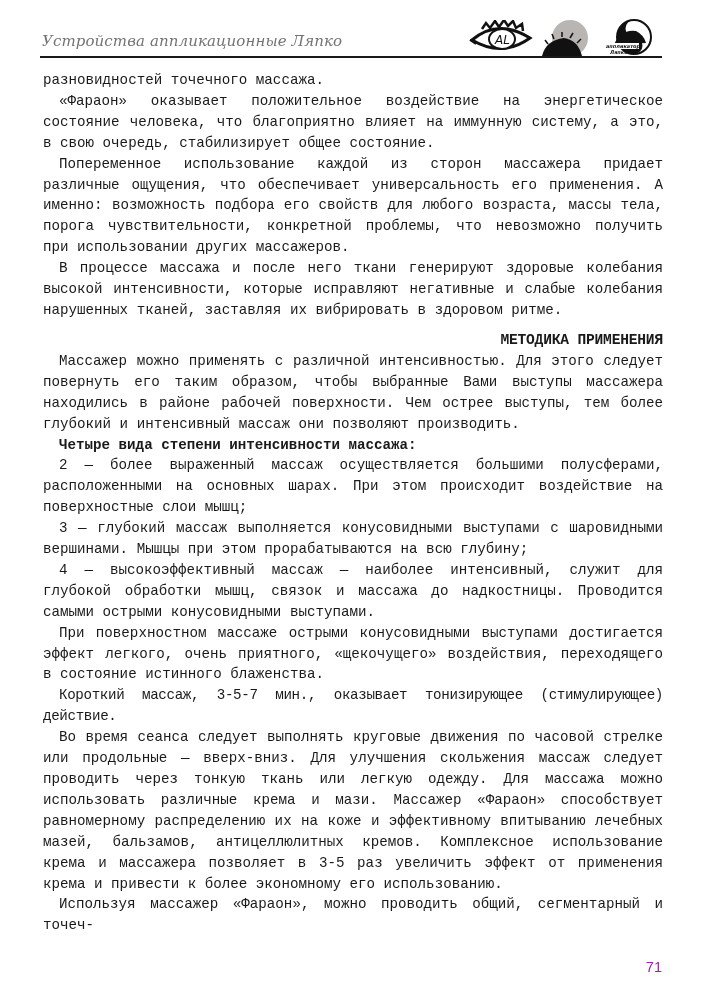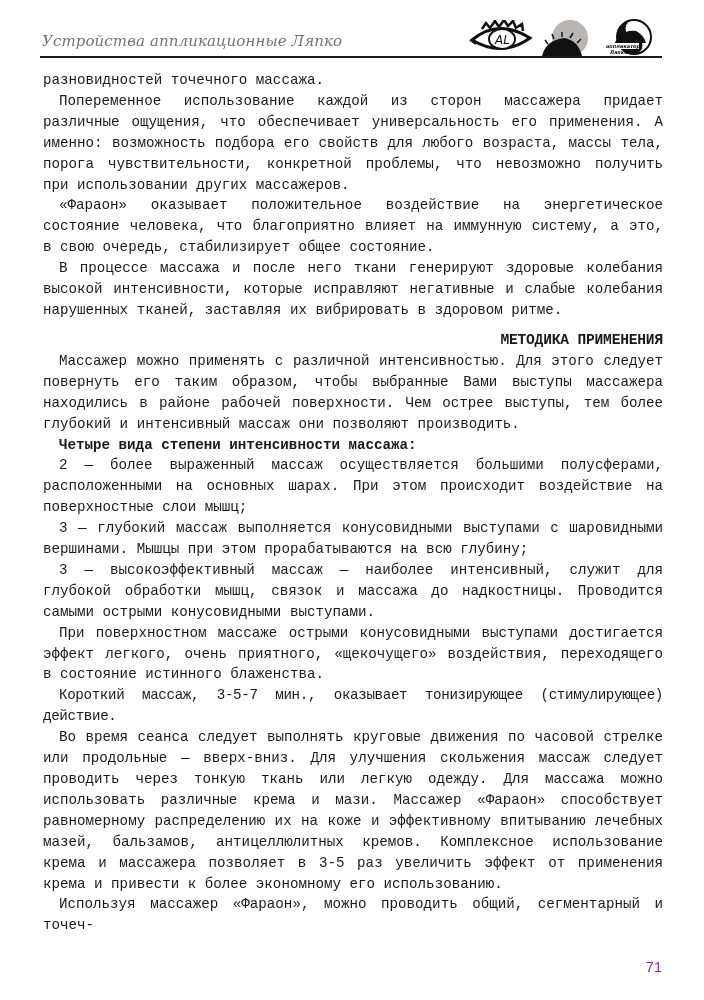--- a/index.html
+++ b/index.html
@@ -43,31 +43,31 @@
       <rect x="1" y="26" width="34" height="6" fill="#fff"></rect>
       <text x="2" y="31" font-family="DejaVu Sans, sans-serif" font-size="5" font-weight="bold" fill="#111">аппликатор</text>
       <text x="6" y="37" font-family="DejaVu Sans, sans-serif" font-size="5" font-weight="bold" fill="#111">Ляпко</text>
     </svg>
   </div>
   <div class="header-rule"></div>
 </div>
 
 <div class="content">
   <p class="noindent">разновидностей точечного массажа.</p>
+  <p>«Фараон» оказывает положительное воздействие на энергетическое состояние человека, что благоприятно влияет на иммунную систему, а это, в свою очередь, стабилизирует общее состояние.</p>
   <p>Попеременное использование каждой из сторон массажера придает различные ощущения, что обеспечивает универсальность его применения. А именно: возможность подбора его свойств для любого возраста, массы тела, порога чувствительности, конкретной проблемы, что невозможно получить при использовании других массажеров.</p>
-  <p>«Фараон» оказывает положительное воздействие на энергетическое состояние человека, что благоприятно влияет на иммунную систему, а это, в свою очередь, стабилизирует общее состояние.</p>
   <p>В процессе массажа и после него ткани генерируют здоровые колебания высокой интенсивности, которые исправляют негативные и слабые колебания нарушенных тканей, заставляя их вибрировать в здоровом ритме.</p>
 
   <h2>МЕТОДИКА ПРИМЕНЕНИЯ</h2>
   <p>Массажер можно применять с различной интенсивностью. Для этого следует повернуть его таким образом, чтобы выбранные Вами выступы массажера находились в районе рабочей поверхности. Чем острее выступы, тем более глубокий и интенсивный массаж они позволяют производить.</p>
   <p class="subhead">Четыре вида степени интенсивности массажа:</p>
 
   <p>2 — более выраженный массаж осуществляется большими полусферами, расположенными на основных шарах. При этом происходит воздействие на поверхностные слои мышц;</p>
   <p>3 — глубокий массаж выполняется конусовидными выступами с шаровидными вершинами. Мышцы при этом прорабатываются на всю глубину;</p>
-  <p>3 — высокоэффективный массаж — наиболее интенсивный, служит для глубокой обработки мышц, связок и массажа до надкостницы. Проводится самыми острыми конусовидными выступами.</p>
+  <p>4 — высокоэффективный массаж — наиболее интенсивный, служит для глубокой обработки мышц, связок и массажа до надкостницы. Проводится самыми острыми конусовидными выступами.</p>
 
   <p>При поверхностном массаже острыми конусовидными выступами достигается эффект легкого, очень приятного, «щекочущего» воздействия, переходящего в состояние истинного блаженства.</p>
   <p class="narrow">Короткий массаж, 3-5-7 мин., оказывает тонизирующее (стимулирующее) действие.</p>
   <p>Во время сеанса следует выполнять круговые движения по часовой стрелке или продольные — вверх-вниз. Для улучшения скольжения массаж следует проводить через тонкую ткань или легкую одежду. Для массажа можно использовать различные крема и мази. Массажер «Фараон» способствует равномерному распределению их на коже и эффективному впитыванию лечебных мазей, бальзамов, антицеллюлитных кремов. Комплексное использование крема и массажера позволяет в 3-5 раз увеличить эффект от применения крема и привести к более экономному его использованию.</p>
   <p>Используя массажер «Фараон», можно проводить общий, сегментарный и точеч-</p>
 </div>
 
 <div class="page-number">71</div>
 
 </body></html>

